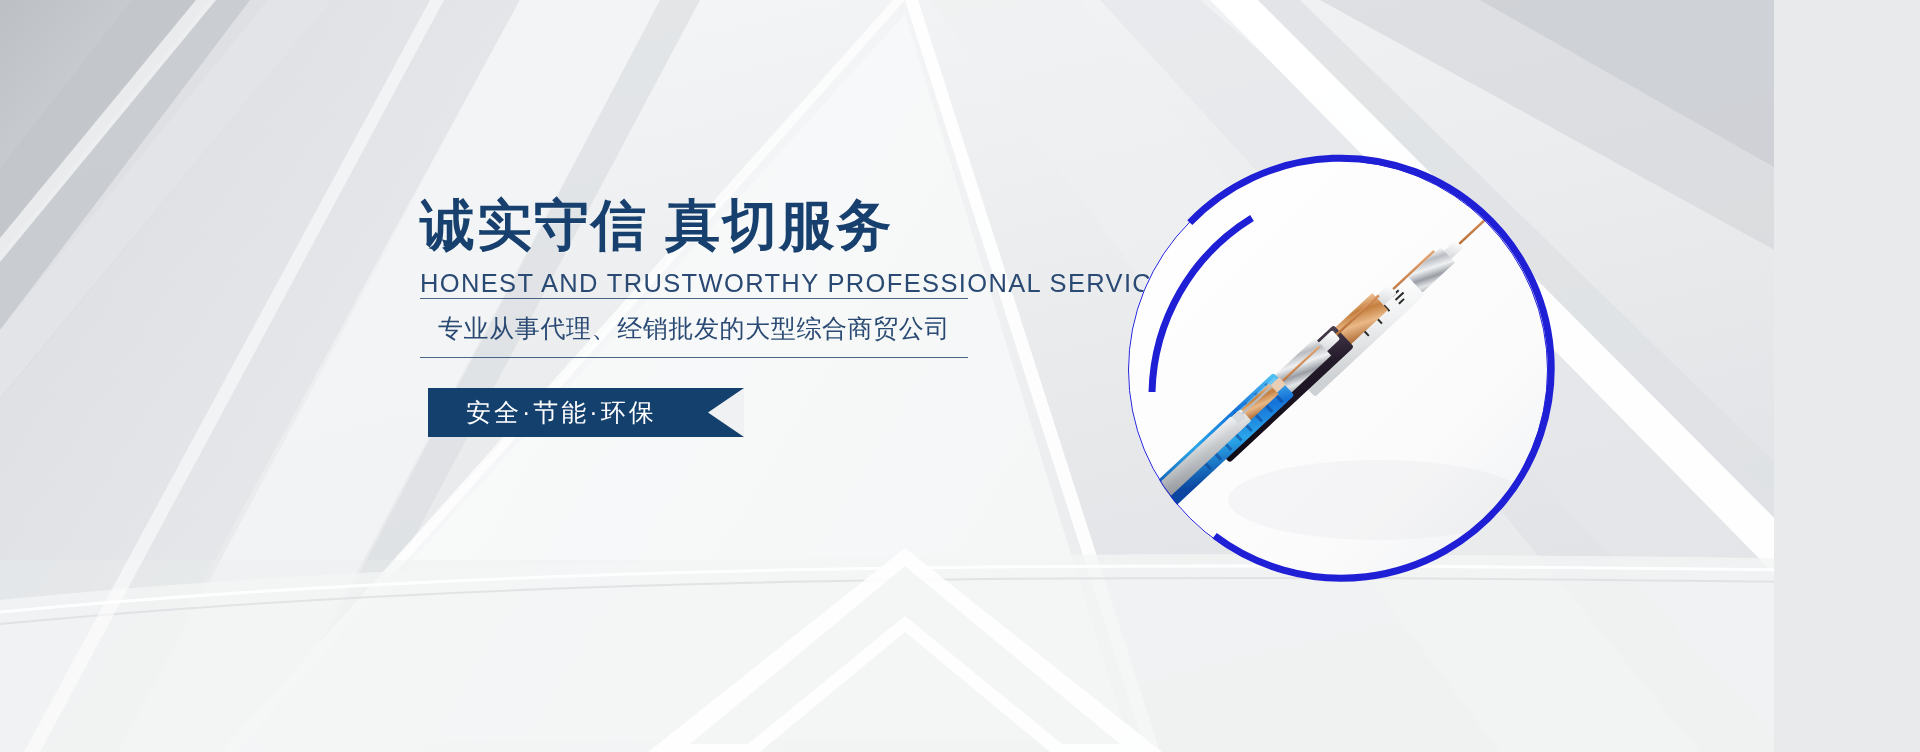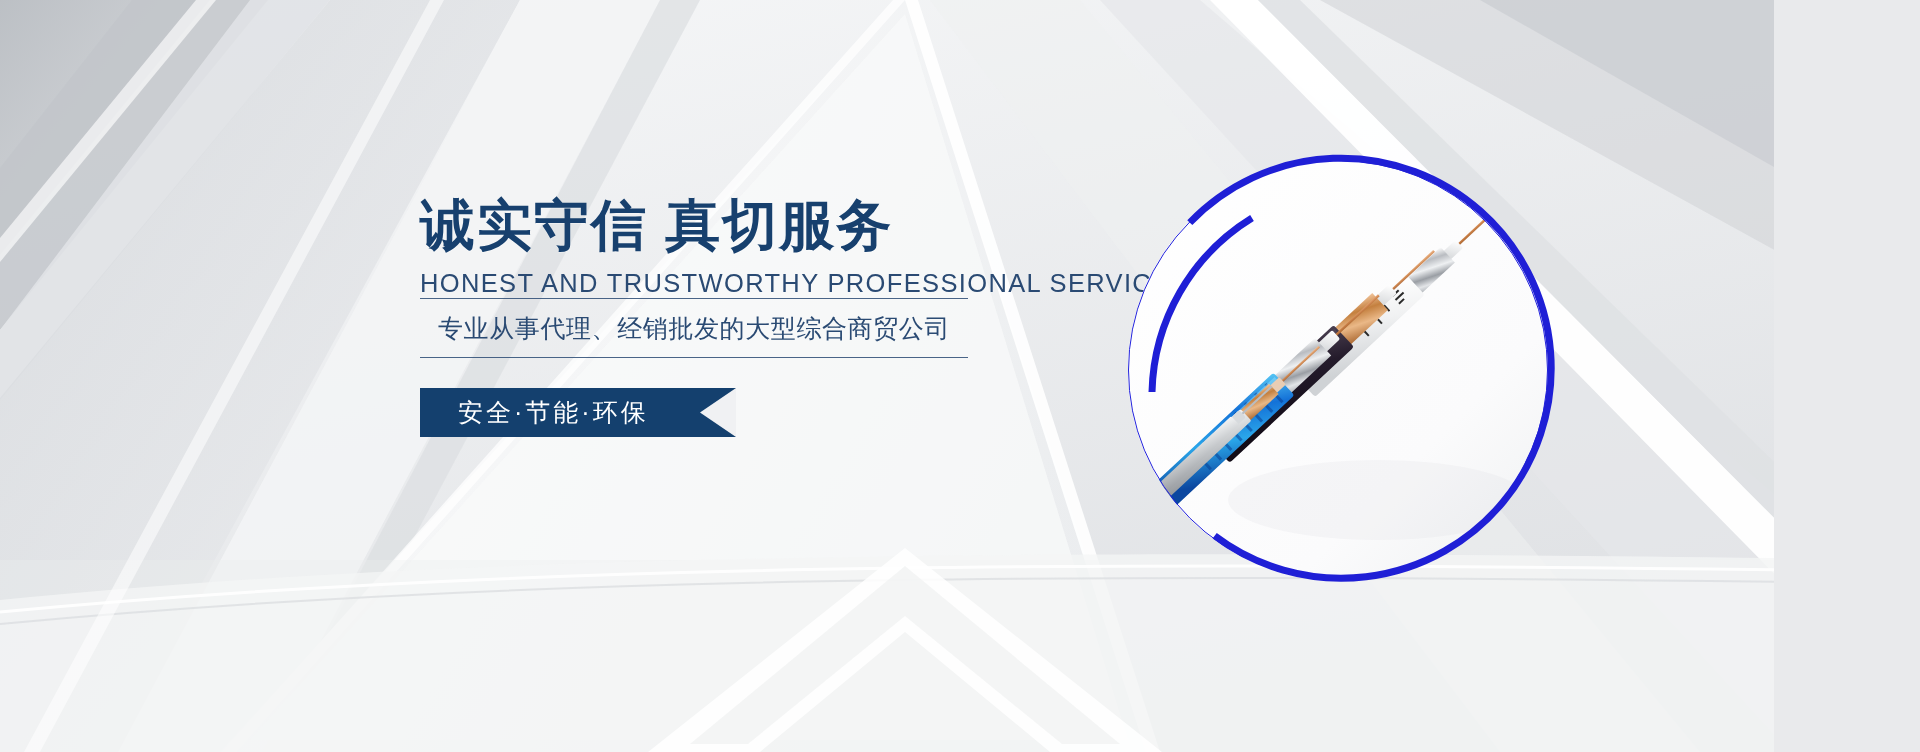--- a/index.html
+++ b/index.html
@@ -126,21 +126,21 @@
 
     <div class="subline">HONEST AND TRUSTWORTHY PROFESSIONAL SERVICES</div>
 
     <div class="rulebox">
       <div class="rule"></div>
       <div class="desc">专业从事代理、经销批发的大型综合商贸公司</div>
       <div class="rule"></div>
     </div>
 
     <div class="ribbonwrap">
-      <div style="position:relative;display:inline-block;">
+      <div style="position:relative;display:inline-block;margin-left:8px;">
         <svg width="316" height="49" viewBox="0 0 316 49" style="display:block;">
           <polygon points="0,0 316,0 316,49 0,49" fill="#14406e"></polygon>
           <polygon points="316,0 316,49 280,24.5" fill="#f0f1f3"></polygon>
         </svg>
         <span style="position:absolute;left:38px;top:0;height:49px;line-height:49px;color:#ffffff;font-size:25px;letter-spacing:3px;white-space:nowrap;">安全·节能·环保</span>
       </div>
     </div>
   </div>
 
   <div class="medallion">

